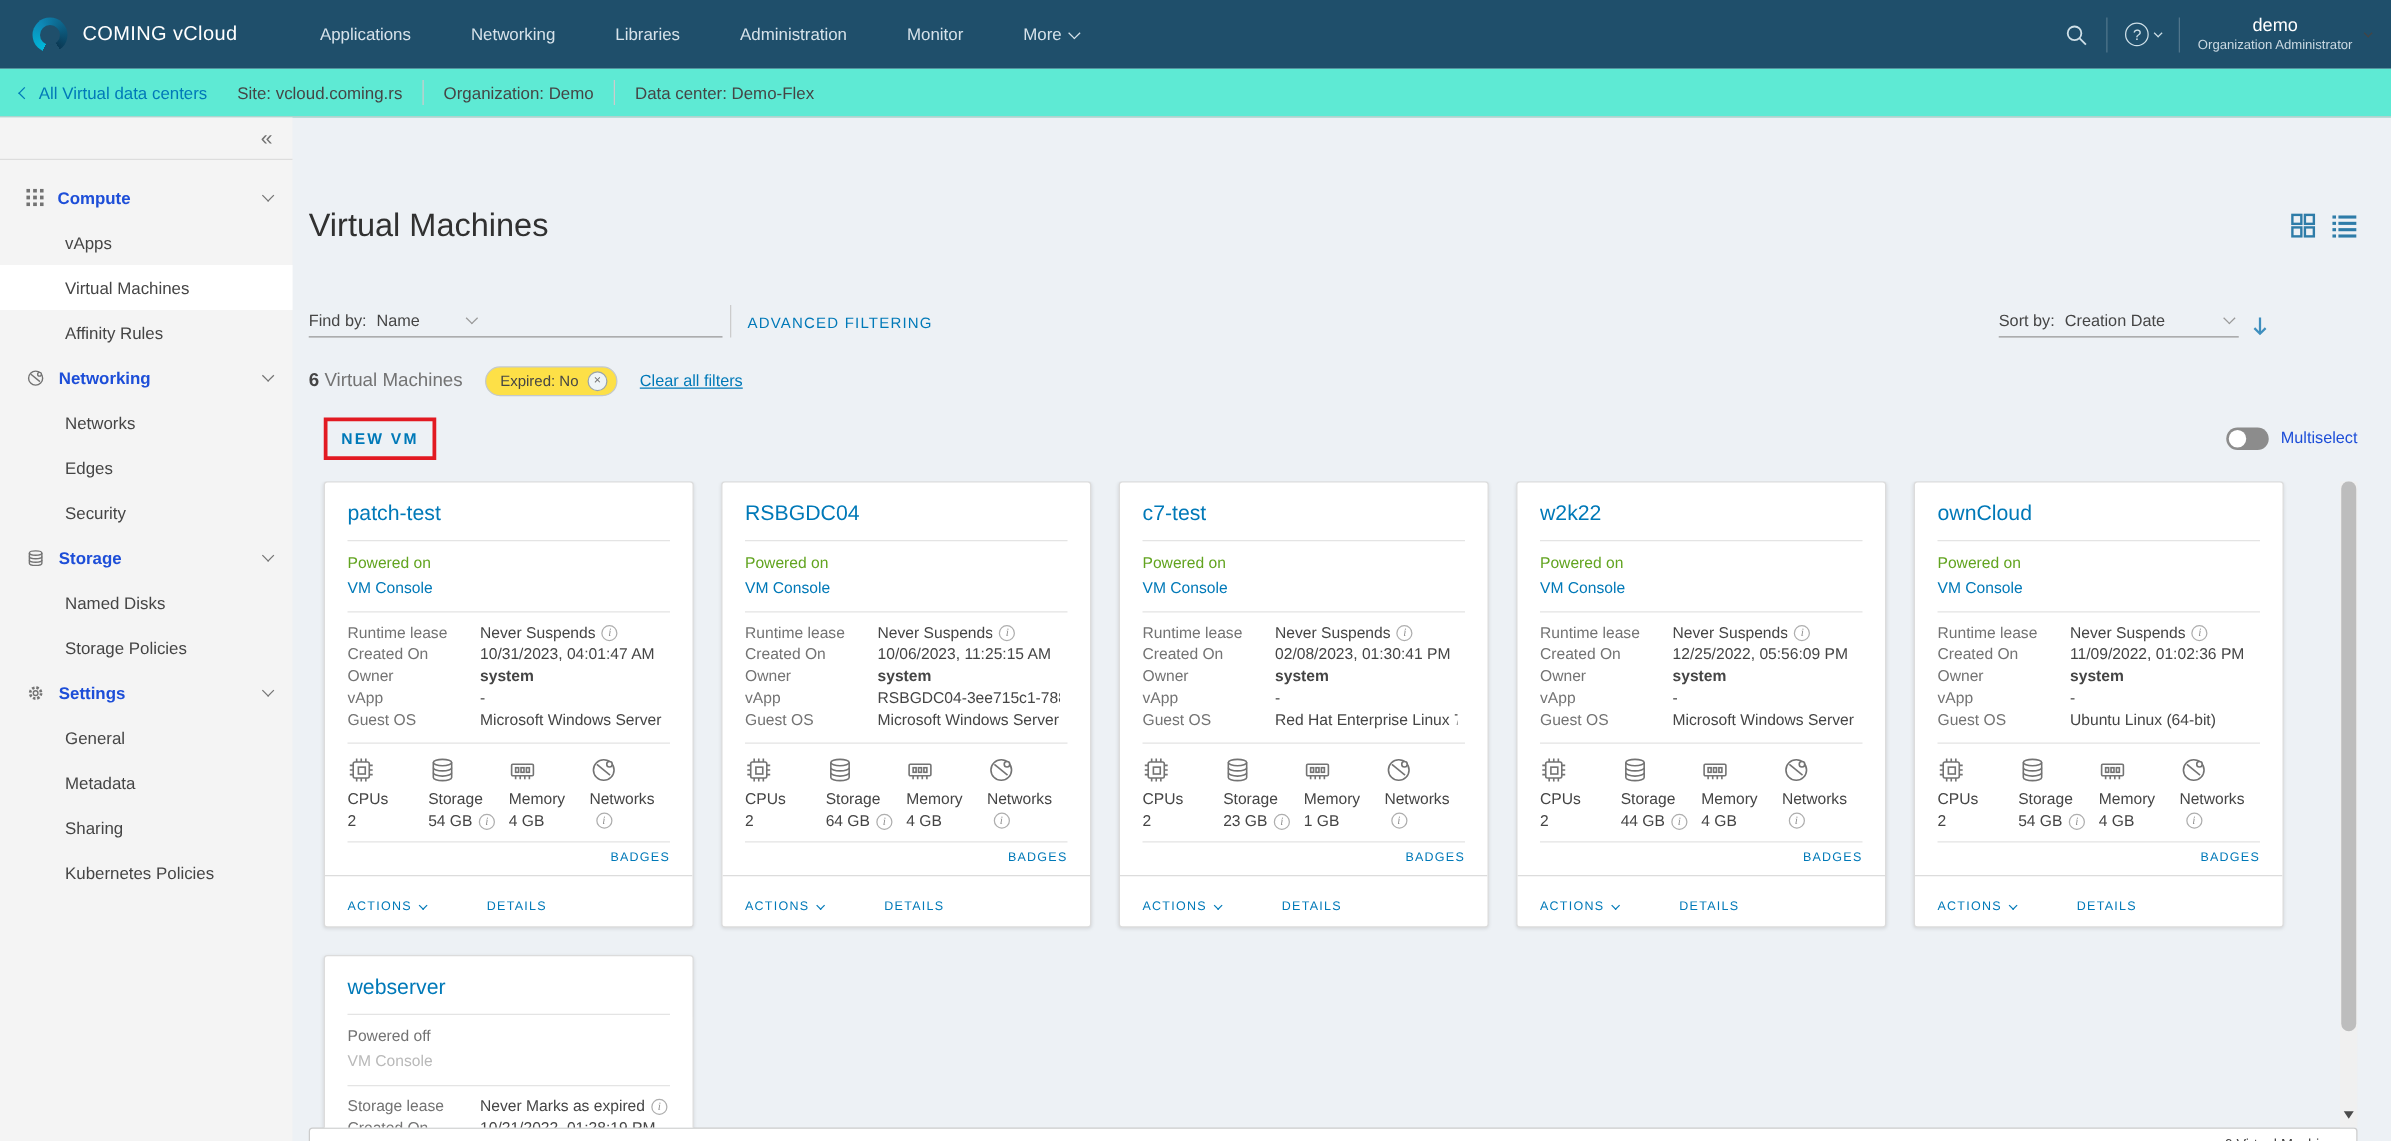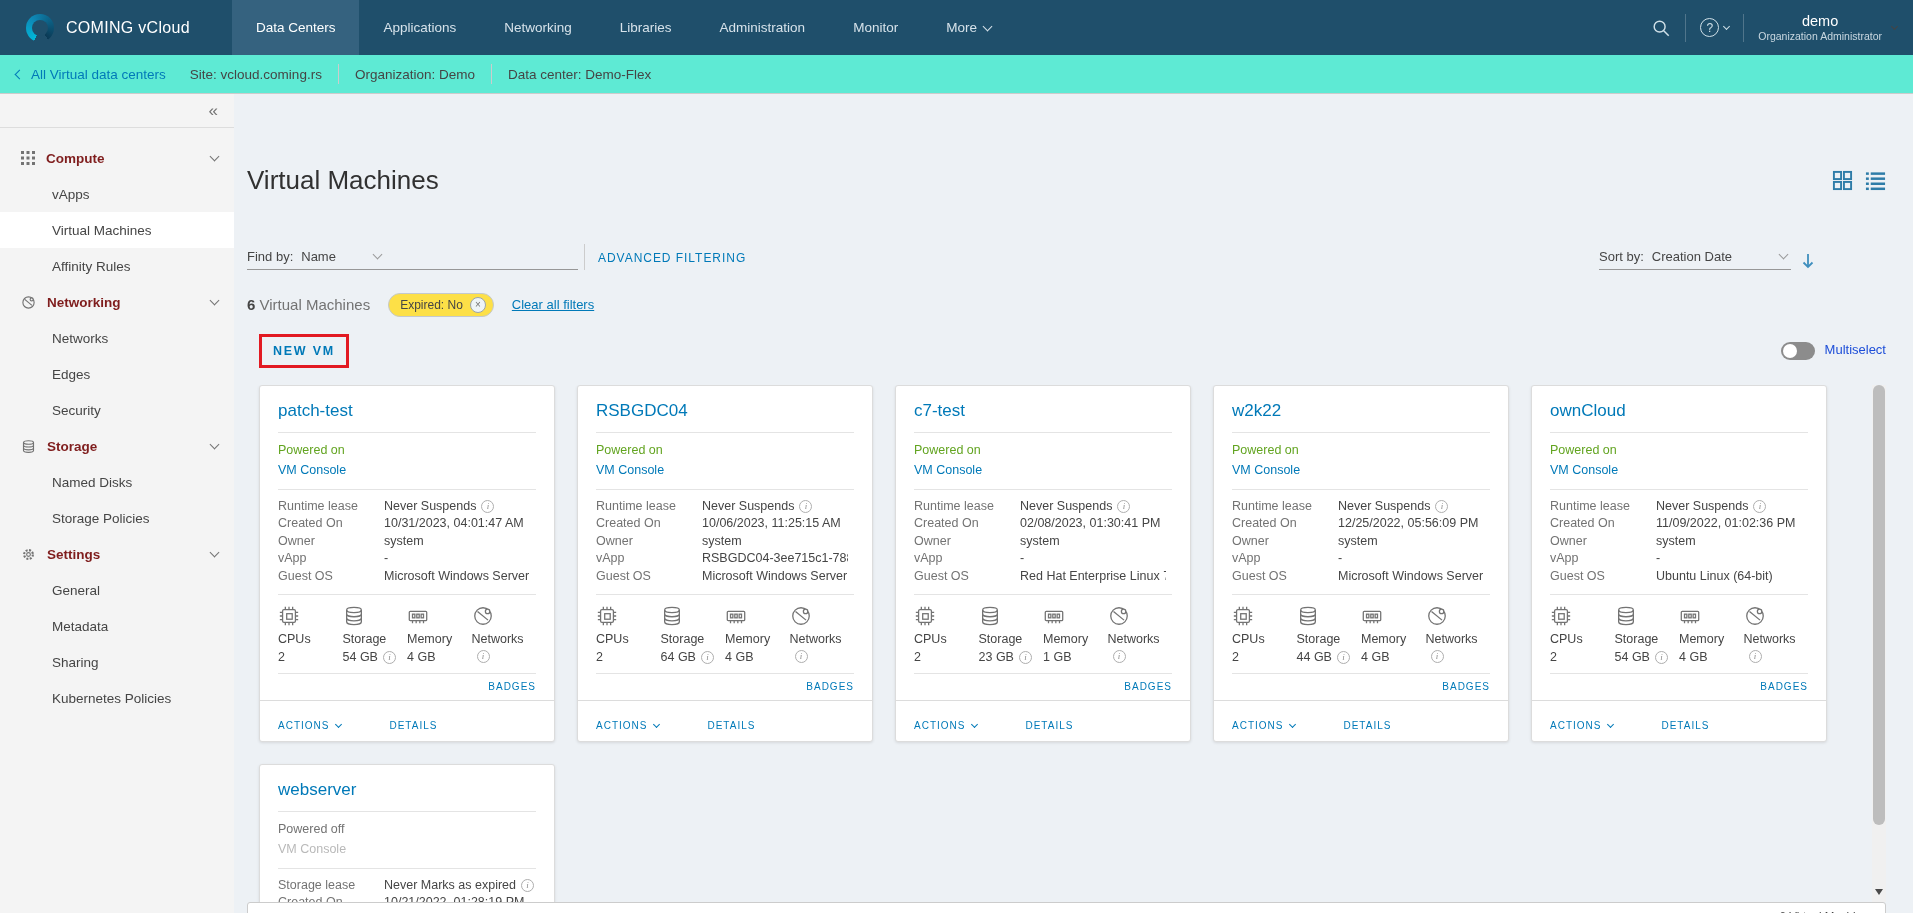--- a/index.html
+++ b/index.html
@@ -45,21 +45,21 @@
   
   .body-row { display:flex; height:819px; }
 
   
   .sidebar { width:234px; flex:none; background:#f4f4f4; }
   .collapse-row { height:34px; border-bottom:1px solid #dddddd; display:flex; align-items:center;
     justify-content:flex-end; padding-right:16px; }
   .collapse-icon { color:#737373; font-size:17px; line-height:1; cursor:pointer; }
   .side-nav { padding-top:12px; }
   .side-section { height:36px; display:flex; align-items:center; gap:11px; padding:0 16px 0 21px;
-    font-size:13.5px; font-weight:700; color:#7f1d1d; cursor:pointer; }
+    font-size:13.5px; font-weight:700; color:#1d4ed8; cursor:pointer; }
   .side-section .sec-chev { margin-left:auto; color:#737373; }
   .side-item { height:36px; display:flex; align-items:center; padding-left:52px; font-size:13.5px; color:#454545; cursor:pointer; }
   .side-item.active { background:#ffffff; }
   .side-icon { color:#737373; }
 
   
   .content { flex:1; padding-left:13px; padding-right:27px; position:relative; }
   .content-head { margin-top:54px; display:flex; align-items:center; }
   .page-title { font-size:26px; font-weight:400; color:#313131; line-height:30px; }
   .view-toggles { margin-left:auto; display:flex; align-items:center; gap:12px; }
@@ -100,21 +100,21 @@
   .vm-name { font-size:17px; color:#0079b8; margin:15px 0 11px; cursor:pointer; }
   .hr-inset { border:0; border-top:1px solid #e4e4e4; margin:0 18px; }
   .power { color:#62a420; font-size:12.5px; margin-top:9px; line-height:16px; }
   .console { color:#0079b8; font-size:12.5px; margin:4px 0 11px; line-height:16px; cursor:pointer; }
   .vm-card.off .power { color:#737373; }
   .vm-card.off .console { color:#b9b9b9; cursor:default; }
   .kv-rows { margin:8px 0 9px; }
   .kv-row { display:flex; align-items:center; font-size:12.5px; line-height:17.5px; }
   .kv-label { width:106px; flex:none; color:#737373; }
   .kv-value { color:#454545; white-space:nowrap; overflow:hidden; max-width:146px; }
-  .kv-value.strong { font-weight:400; }
+  .kv-value.strong { font-weight:700; }
   .info-i { width:13px; height:13px; flex:none; border:1px solid #aeaeae; border-radius:50%; margin-left:5px;
     display:inline-flex; align-items:center; justify-content:center;
     font-family:"Liberation Serif", serif; font-size:9px; font-style:italic; color:#8f8f8f; cursor:pointer; }
   .metrics { display:flex; margin:10px 0 8px; }
   .metric { width:25%; font-size:12.5px; color:#454545; }
   .m-label { margin-top:5px; line-height:15px; }
   .m-value { margin-top:3px; line-height:15px; display:flex; align-items:center; }
   .badges-row { display:flex; justify-content:flex-end; align-items:center; padding:7px 18px 8px; }
   .caps-link { color:#0079b8; font-size:10px; font-weight:500; letter-spacing:.1em;
     display:inline-flex; align-items:center; gap:7px; cursor:pointer; }
@@ -134,23 +134,20 @@
 </style>
 </head>
 <body>
 
 <header class="header">
   <div class="brand">
     <div class="logo-ring"></div>
     <span class="brand-name">COMING vCloud</span>
   </div>
   <nav class="nav-tabs">
-    <div class="nav-tab active">
-        <span>Data Centers</span>
-      </div>
     <div class="nav-tab">
         <span>Applications</span>
       </div>
     <div class="nav-tab">
         <span>Networking</span>
       </div>
     <div class="nav-tab">
         <span>Libraries</span>
       </div>
     <div class="nav-tab">

